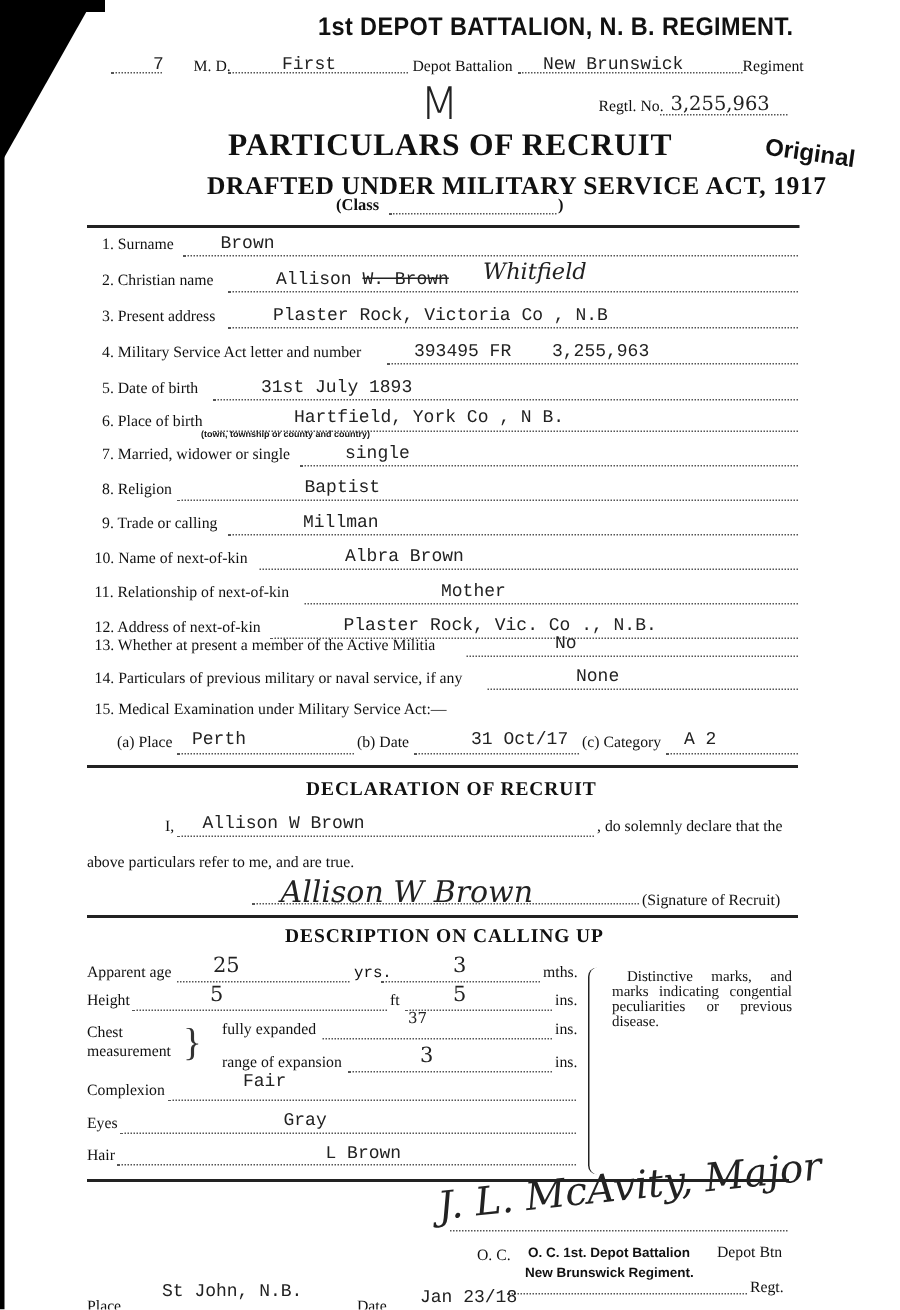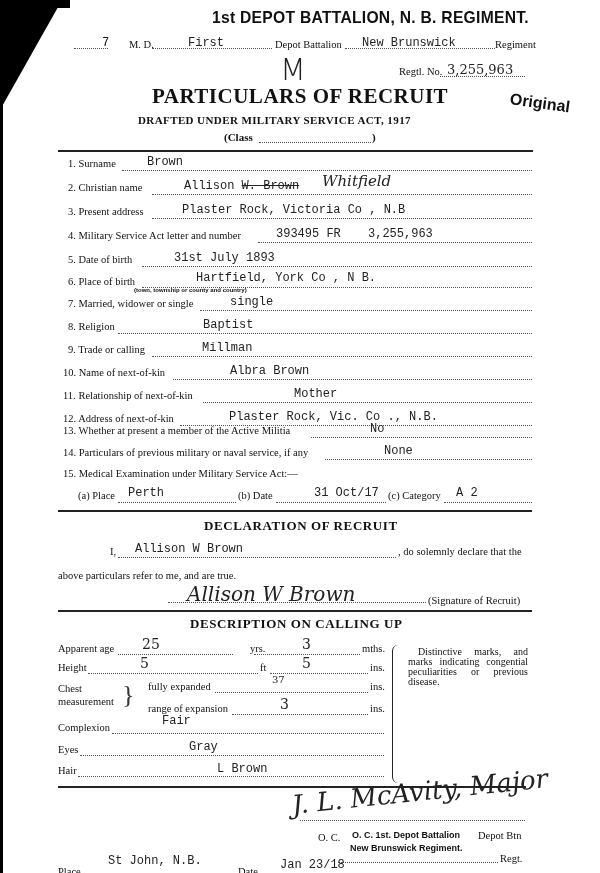--- a/index.html
+++ b/index.html
@@ -15,21 +15,21 @@
   .corner2 { position:absolute; left:0; top:0; width:70px; height:8px; background:#000; }
   .edge { position:absolute; left:0; top:0; width:3px; height:873px; background:#000; }
   .abs { position: absolute; white-space: nowrap; }
   .typed { font-family: "Liberation Mono", "DejaVu Sans Mono", monospace; font-size: 12px; color: #222; }
   .hand { font-family: "DejaVu Serif", serif; font-style: italic; color: #222; }
   .lbl { font-size: 10.5px; }
   .dots { border-bottom: 1px dotted #555; position: absolute; height: 0; }
   .rule { position: absolute; height: 2px; background: #222; }
   .title1 { font-family: "Liberation Sans", sans-serif; font-weight: bold; font-size: 17px; letter-spacing: 0.3px; transform: scaleX(0.92); transform-origin: left; }
   .title2 { font-weight: bold; font-size: 21px; letter-spacing: 0.5px; }
-  .title3 { font-weight: bold; font-size: 11px; letter-spacing: 0.4px; }
+  .title3 { font-weight: bold; font-size: 17px; letter-spacing: 0.4px; }
   .sec { font-weight: bold; font-size: 13px; letter-spacing: 0.6px; }
   .stamp { font-family: "Liberation Sans", sans-serif; font-weight: bold; font-size: 9px; }
   .original { font-family: "Liberation Sans", sans-serif; font-weight: bold; font-size: 16px; transform: rotate(8deg); transform-origin: left; }
   .brace { position:absolute; width: 6px; border-left: 1.5px solid #222; border-radius: 6px 0 0 6px; }
 </style>
 </head>
 <body>
 
 <div class="edge"></div>
 <div class="corner"></div>
@@ -149,21 +149,21 @@
 <div class="abs hand" style="left:187px; top:582px; font-size:20px;">Allison W Brown</div>
 <div class="abs lbl" style="left:428px; top:595px;">(Signature of Recruit)</div>
 
 <div class="rule" style="left:58px; width:474px; top:610px;"></div>
 
 <div class="abs sec" style="left:190px; top:616px;">DESCRIPTION ON CALLING UP</div>
 
 <div class="abs lbl" style="left:58px; top:643px;">Apparent age</div>
 <div class="dots" style="left:118px; width:115px; top:654px;"></div>
 <div class="abs hand" style="left:142px; top:636px; font-size:14px; font-style:normal;">25</div>
-<div class="abs lbl" style="left:250px; top:643px;">yrs.</div>
+<div class="abs lbl" style="left:236px; top:643px;font-family:Liberation Mono, monospace;">yrs.</div>
 <div class="dots" style="left:254px; width:106px; top:654px;"></div>
 <div class="abs hand" style="left:302px; top:636px; font-size:14px; font-style:normal;">3</div>
 <div class="abs lbl" style="left:362px; top:643px;">mths.</div>
 
 <div class="abs lbl" style="left:58px; top:662px;">Height</div>
 <div class="dots" style="left:88px; width:170px; top:673px;"></div>
 <div class="abs hand" style="left:140px; top:655px; font-size:14px; font-style:normal;">5</div>
 <div class="abs lbl" style="left:260px; top:662px;text-align:right;">ft</div>
 <div class="dots" style="left:270px; width:98px; top:673px;"></div>
 <div class="abs hand" style="left:302px; top:655px; font-size:14px; font-style:normal;">5</div>

